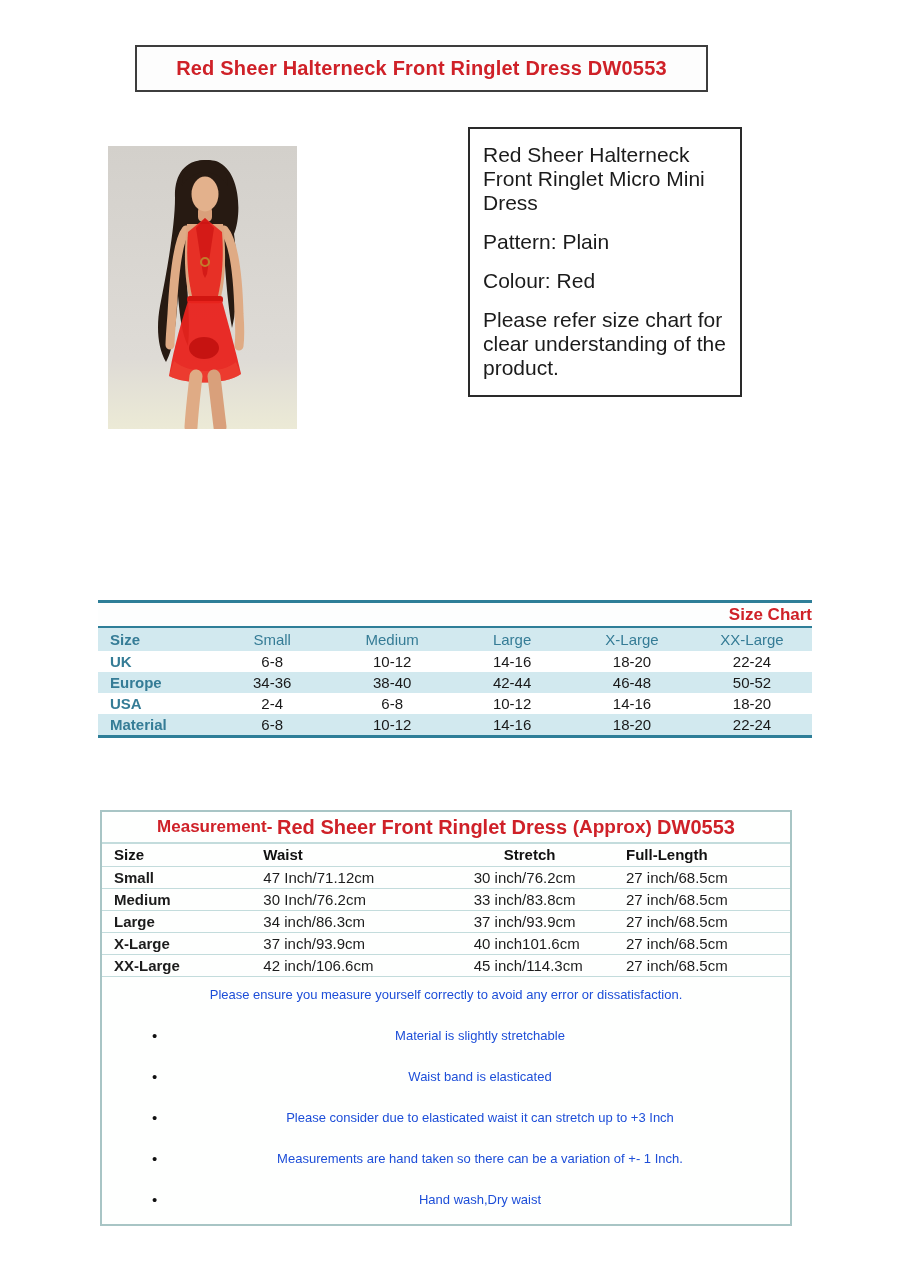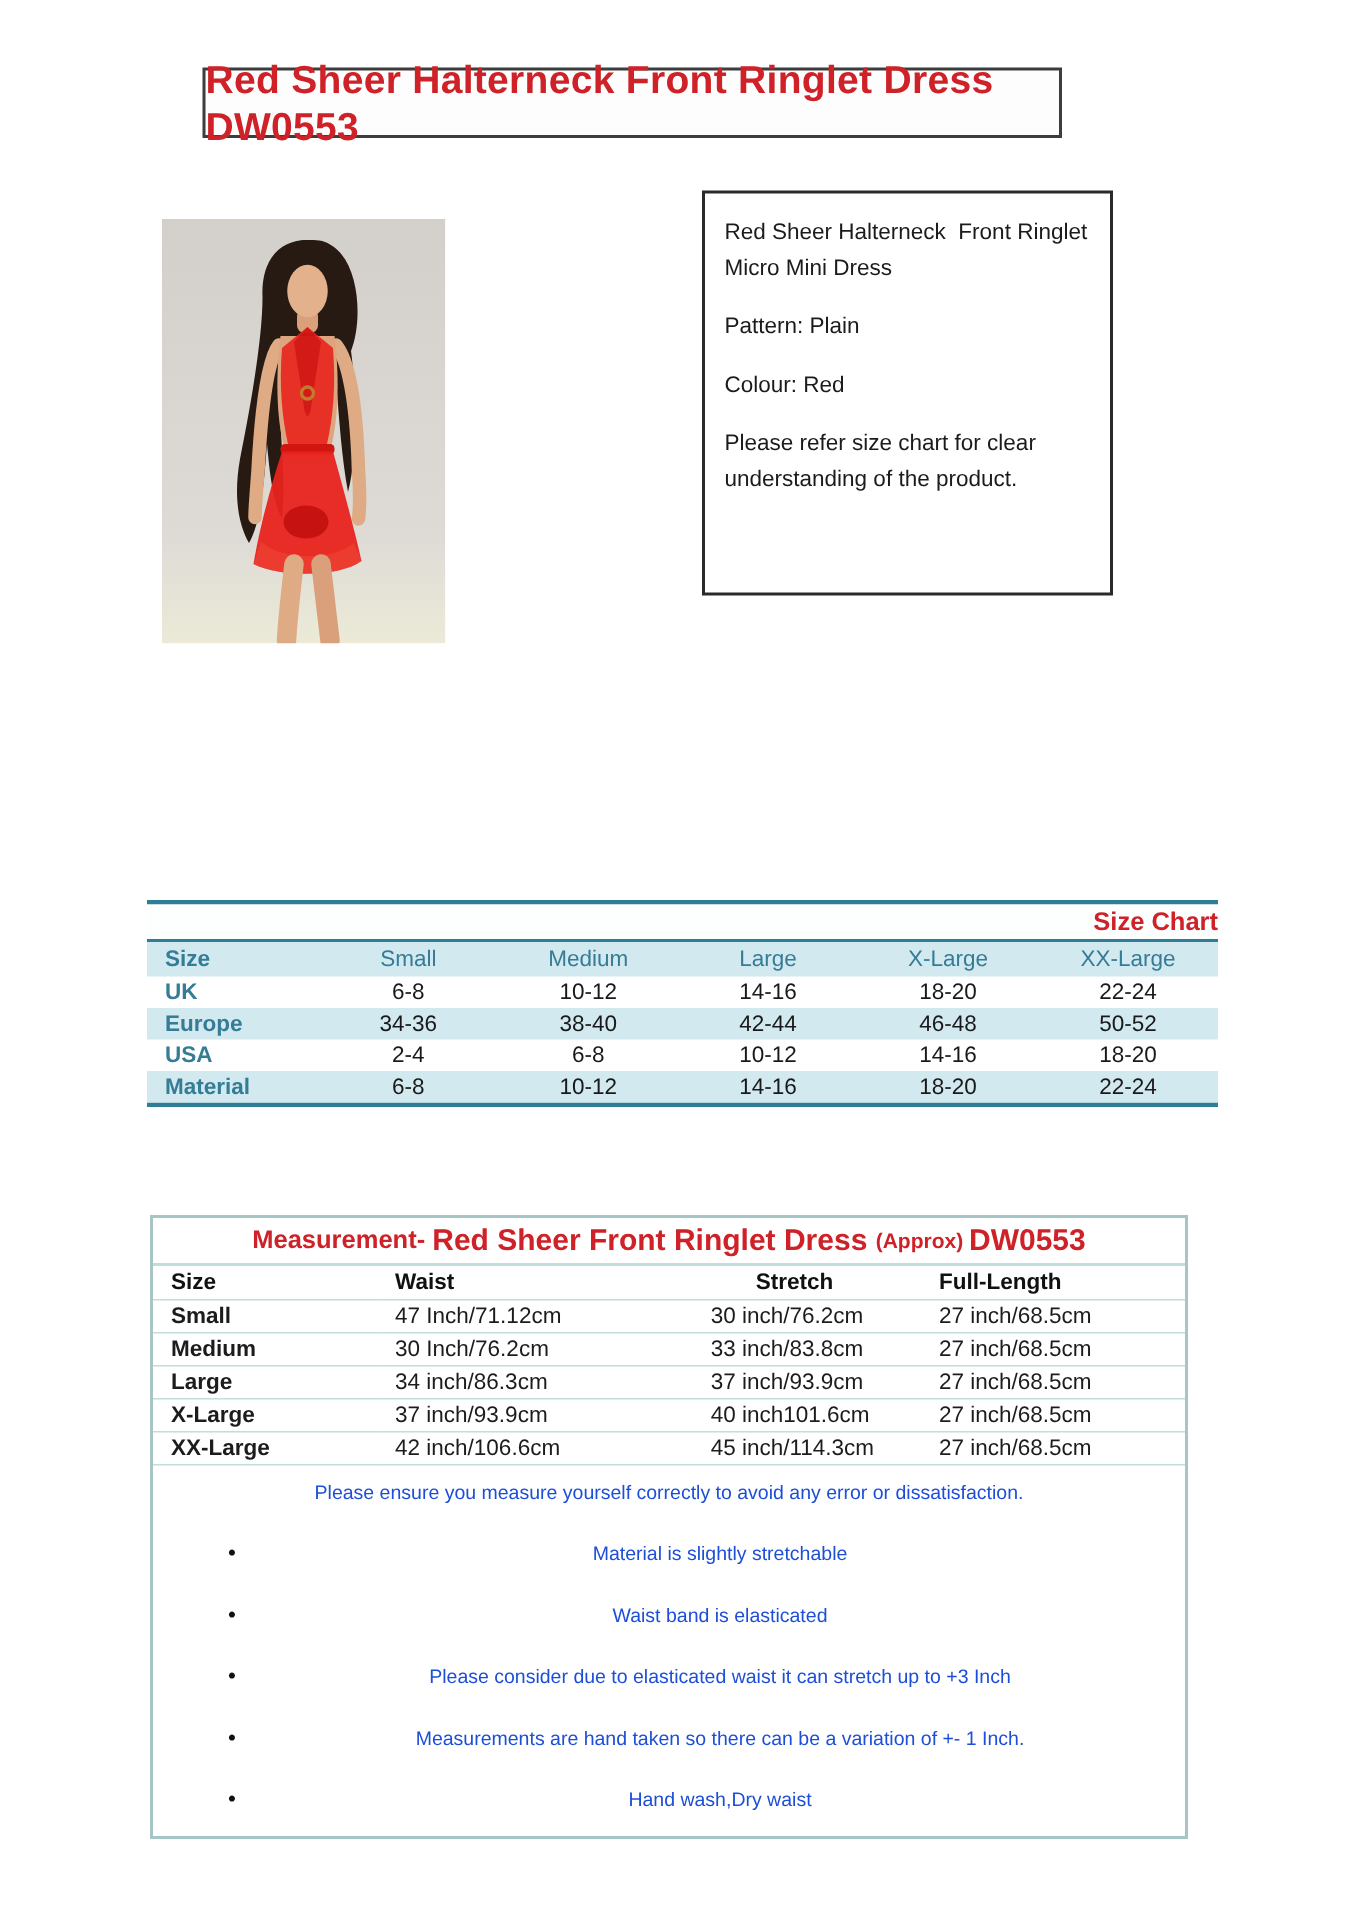--- a/index.html
+++ b/index.html
@@ -10,35 +10,35 @@
     margin:0 auto; overflow:hidden;
   }
 
   
   .title-box {
     position:absolute; left:135px; top:45px; width:573px; height:47px;
     border:2px solid #3d3d3d; background:#fdfdfd;
     display:flex; align-items:center; justify-content:center;
   }
   .title-box h1 {
-    font-size:26px; font-weight:bold; color:#cf2128; letter-spacing:0.2px;
+    font-size:20px; font-weight:bold; color:#cf2128; letter-spacing:0.2px;
   }
 
   
   .photo {
     position:absolute; left:108px; top:146px; width:189px; height:283px;
     overflow:hidden;
   }
   .photo svg { display:block; }
 
   
   .desc-box {
     position:absolute; left:468px; top:127px; width:274px; height:270px;
     border:2px solid #2a2a2a; background:#fff;
-    padding:14px 13px; font-size:15px; line-height:24px; color:#1b1b1b;
+    padding:14px 13px; font-size:21px; line-height:24px; color:#1b1b1b;
   }
   .desc-box p { margin-bottom:15px; white-space:pre-wrap; }
 
   
   .size-chart {
     position:absolute; left:98px; top:600px; width:714px;
     border-top:3px solid #2e7e98; border-bottom:3px solid #2e7e98;
   }
   .size-chart .sc-title {
     height:25px; display:flex; align-items:center; justify-content:flex-end;
@@ -59,21 +59,21 @@
     position:absolute; left:100px; top:810px; width:692px;
     border:2px solid #a8c5c5; background:#fefffe;
   }
   .meas .m-title {
     height:32px; display:flex; align-items:center; justify-content:center;
     border-bottom:2px solid #c3dcdc; white-space:pre;
   }
   .meas .m-title span { color:#cf2128; font-weight:bold; }
   .meas .m-title .t-sm  { font-size:17px; }
   .meas .m-title .t-lg  { font-size:20px; }
-  .meas .m-title .t-xs  { font-size:14px; }
+  .meas .m-title .t-xs  { font-size:19px; }
   .meas table { width:100%; border-collapse:collapse; font-size:15px; }
   .meas th { text-align:left; font-weight:bold; color:#111; }
   .meas th, .meas td { height:22px; border-bottom:1.5px solid #c3dcdc; }
   .meas col.mc1 { width:22%; } .meas col.mc2 { width:30%; }
   .meas col.mc3 { width:23%; } .meas col.mc4 { width:25%; }
   .meas .p1 { padding-left:12px; font-weight:bold; }
   .meas .p2 { padding-left:10px; }
   .meas .p3 { padding-left:14px; }
   .meas th.p3 { padding-left:44px; }
   .meas .p4 { padding-left:8px; }

